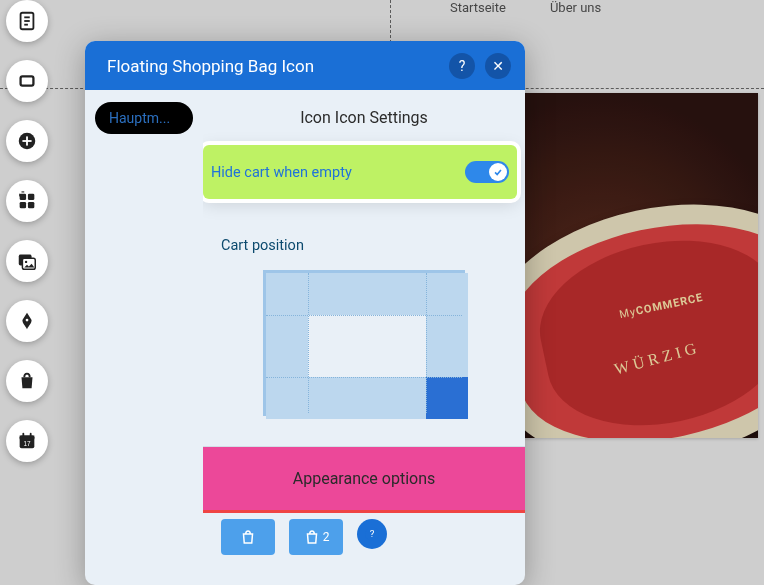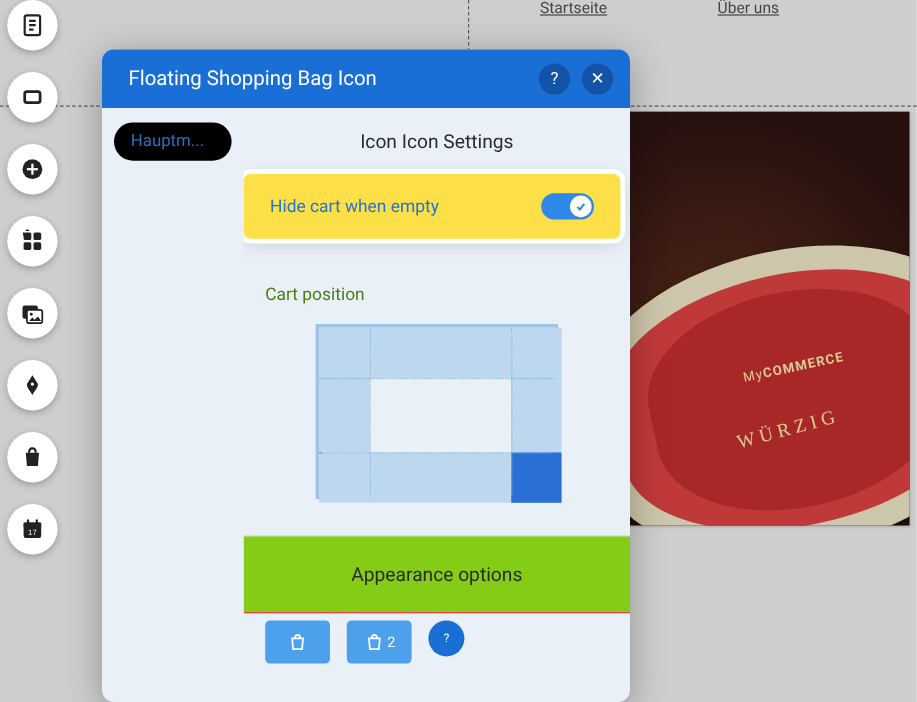--- a/index.html
+++ b/index.html
@@ -3,21 +3,21 @@
 <meta charset="utf-8">
 <style>
   * { box-sizing: border-box; margin: 0; padding: 0; }
   html, body { width: 764px; height: 585px; overflow: hidden; font-family: -apple-system, BlinkMacSystemFont, "Segoe UI", Roboto, Arial, sans-serif; }
   body { position: relative; background: #e6e6e6; }
 
   
   .overlay { position: absolute; inset: 0; background: rgba(0,0,0,0.10); }
 
   
-  .bg-nav { position: absolute; top: 0; left: 380px; right: 0; height: 28px; display: flex; gap: 92px; padding-left: 70px; font-size: 13px; color: #4f4f4f; text-decoration: underline; }
+  .bg-nav { position: absolute; top: 0; left: 380px; right: 0; height: 28px; display: flex; gap: 44px; padding-left: 70px; font-size: 13px; color: #4f4f4f; }
   .bg-nav span { display: inline-block; }
 
   
   .dash-v { position: absolute; top: 0; left: 390px; width: 0; height: 88px; border-left: 1px dashed #666; }
   .dash-h { position: absolute; top: 88px; left: 0; right: 0; height: 0; border-top: 1px dashed #666; }
 
   
   .toolbar { position: absolute; left: 6px; top: 0; width: 48px; display: flex; flex-direction: column; gap: 18px; z-index: 5; }
   .tool-btn { width: 42px; height: 42px; border-radius: 50%; background: #fff; box-shadow: 0 2px 6px rgba(0,0,0,0.25); display: flex; align-items: center; justify-content: center; cursor: pointer; }
   .tool-btn svg { width: 22px; height: 22px; }
@@ -41,48 +41,48 @@
   .modal-actions { display: flex; gap: 10px; }
   .circ-btn { width: 26px; height: 26px; border-radius: 50%; background: #1354a8; color: #fff; display: flex; align-items: center; justify-content: center; font-size: 14px; cursor: pointer; }
 
   .modal-body { display: flex; height: 100%; }
   .modal-sidebar { width: 118px; padding: 12px 10px; }
   .side-pill { background: #000000; color: #2b6fbf; border-radius: 18px; padding: 8px 14px; font-size: 14px; cursor: pointer; white-space: nowrap; overflow: hidden; text-overflow: ellipsis; }
 
   .modal-main { flex: 1; padding: 0; overflow: hidden; }
   .section-title { text-align: center; color: #2b2b2b; font-size: 16px; padding: 18px 0 14px; }
 
-  .highlight-row { background: #fde047; margin: 4px 8px 4px 0; border-radius: 6px; padding: 16px 22px; display: flex; align-items: center; justify-content: space-between; box-shadow: 0 0 0 4px #fff, 0 4px 18px rgba(0,0,0,0.15); position: relative; }
+  .highlight-row { background: #bef264; margin: 4px 8px 4px 0; border-radius: 6px; padding: 16px 8px; display: flex; align-items: center; justify-content: space-between; box-shadow: 0 0 0 4px #fff, 0 4px 18px rgba(0,0,0,0.15); position: relative; }
   .row-label { color: #2073d8; font-size: 14.5px; }
   .toggle { width: 44px; height: 22px; border-radius: 12px; background: #2e88ea; position: relative; cursor: pointer; }
   .toggle .knob { position: absolute; right: 2px; top: 2px; width: 18px; height: 18px; background: #fff; border-radius: 50%; display:flex; align-items:center; justify-content:center; }
   .toggle .knob svg { width: 10px; height: 10px; }
 
-  .sub-label { color: #4d7c0f; font-size: 14.5px; padding: 34px 18px 16px; }
+  .sub-label { color: #0c4a6e; font-size: 14.5px; padding: 34px 18px 16px; }
 
   .pos-grid { margin: 0 auto; width: 202px; height: 146px; border: 3px solid #9ec5e8; position: relative; }
   .pos-grid .cell { position: absolute; background: #bcd7ee; }
   .pos-grid .cell.sel { background: #2a6fd3; }
   .pos-grid .line { position: absolute; border: 0; border-top: 1px dotted #85b4db; border-left: 1px dotted #85b4db; }
   
   .c-tl { left:0; top:0; width:42px; height:42px; }
   .c-tc { left:42px; top:0; width:118px; height:42px; }
   .c-tr { left:160px; top:0; width:42px; height:42px; }
   .c-ml { left:0; top:42px; width:42px; height:62px; }
   .c-mr { left:160px; top:42px; width:42px; height:62px; }
   .c-bl { left:0; top:104px; width:42px; height:42px; }
   .c-bc { left:42px; top:104px; width:118px; height:42px; }
   .c-br { left:160px; top:104px; width:42px; height:42px; }
   .pos-grid .hline1 { left:0; top:42px; width:100%; height:0; }
   .pos-grid .hline2 { left:0; top:104px; width:100%; height:0; }
   .pos-grid .vline1 { left:42px; top:0; width:0; height:100%; }
   .pos-grid .vline2 { left:160px; top:0; width:0; height:100%; }
 
   .divider { height: 1px; background: #d3dde6; margin: 30px 0 0; }
-  .section-title.plain { background: #84cc16; padding: 22px 0; border-bottom: 1px solid #ef4444; }
+  .section-title.plain { background: #ec4899; padding: 22px 0; border-bottom: 3px solid #ef4444; }
 
   .icon-row { display:flex; gap: 14px; padding-left: 18px; margin-top: 6px; }
   .icon-pill { width: 54px; height: 36px; background: #4da0eb; border-radius: 4px; display:flex; align-items:center; justify-content:center; gap:2px; color:#fff; font-size:12px; cursor:pointer; }
   .icon-pill svg { width:18px; height:18px; }
   .icon-pill.round { width:30px; height:30px; border-radius:50%; background:#1a6fd6; }
 </style>
 </head>
 <body>
 
 <div class="bg-nav">

